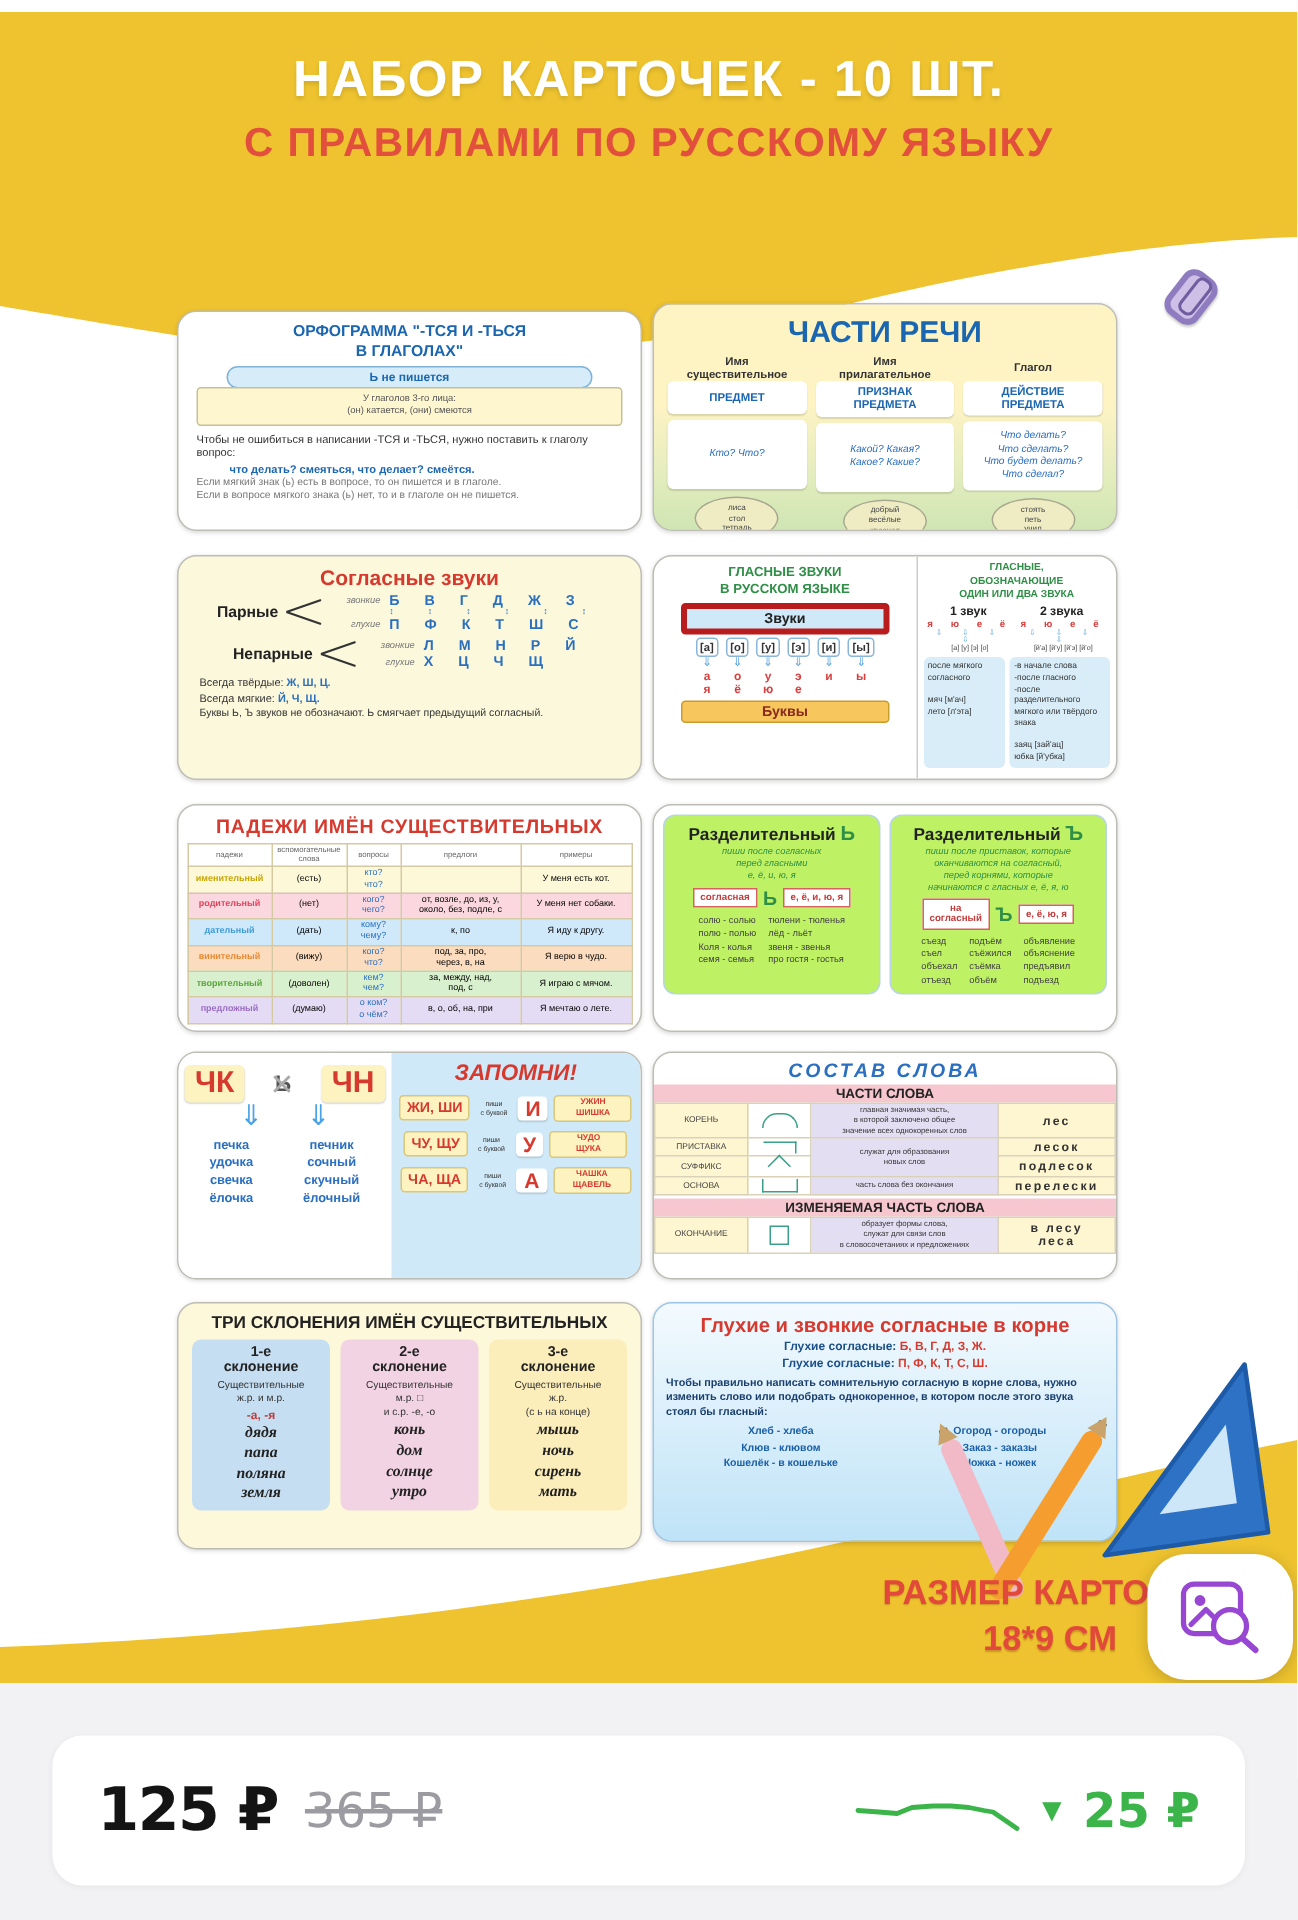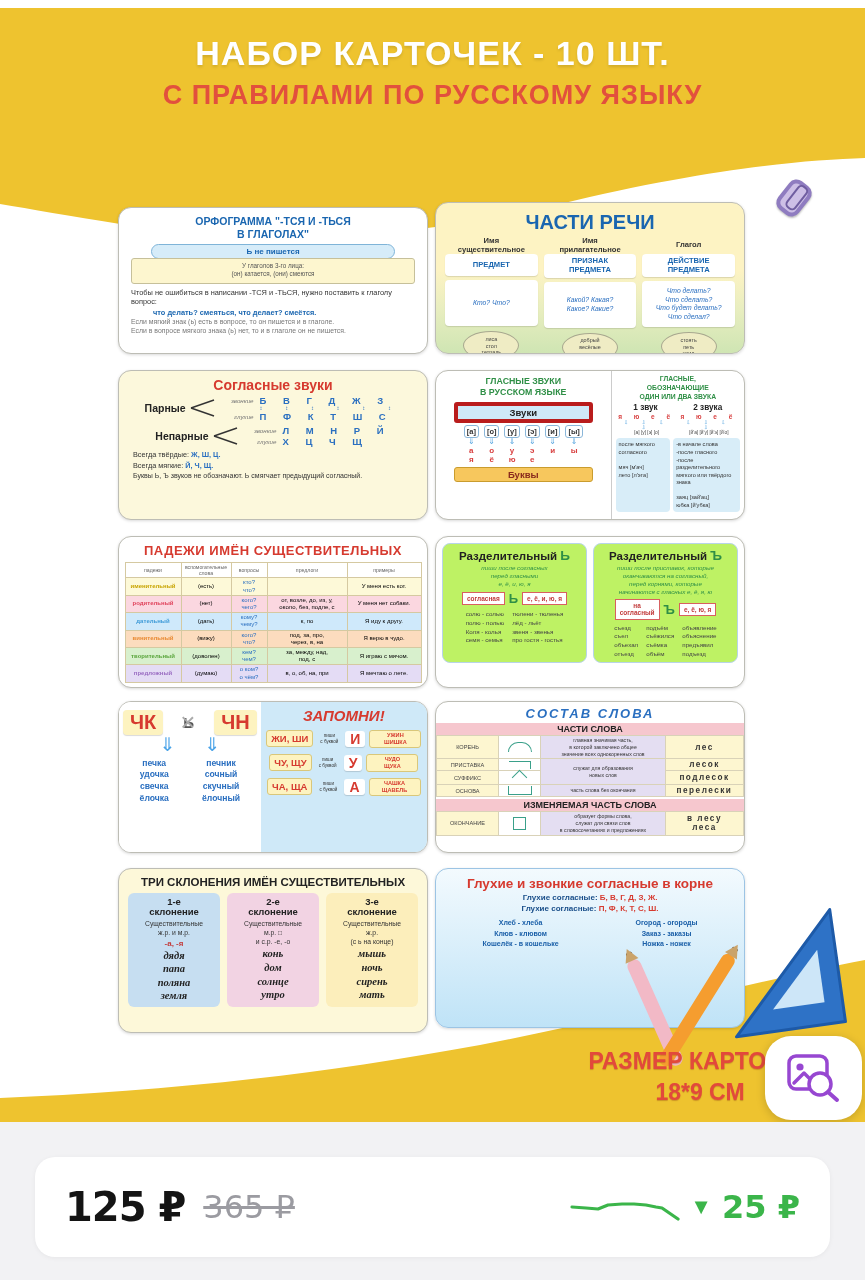--- a/index.html
+++ b/index.html
@@ -653,20 +653,21 @@
 мать</div>
       </div>
     </div>
   </div>
 
   <div class="card c10">
     <div class="c10-inner">
       <div class="c10-title">Глухие и звонкие согласные в корне</div>
       <div class="c10-line"><span class="lbl">Глухие согласные:</span> <span class="ltr">Б, В, Г, Д, З, Ж.</span></div>
       <div class="c10-line"><span class="lbl">Глухие согласные:</span> <span class="ltr">П, Ф, К, Т, С, Ш.</span></div>
+      <div class="c10-body">Чтобы правильно написать сомнительную согласную в корне слова, нужно изменить слово или подобрать однокоренное, в котором после этого звука стоял бы гласный:</div>
       <div class="c10-ex">
         <div class="pre">Хлеб - хлеба
 Клюв - клювом
 Кошелёк - в кошельке</div>
         <div class="pre">Огород - огороды
 Заказ - заказы
 Ножка - ножек</div>
       </div>
     </div>
   </div>

